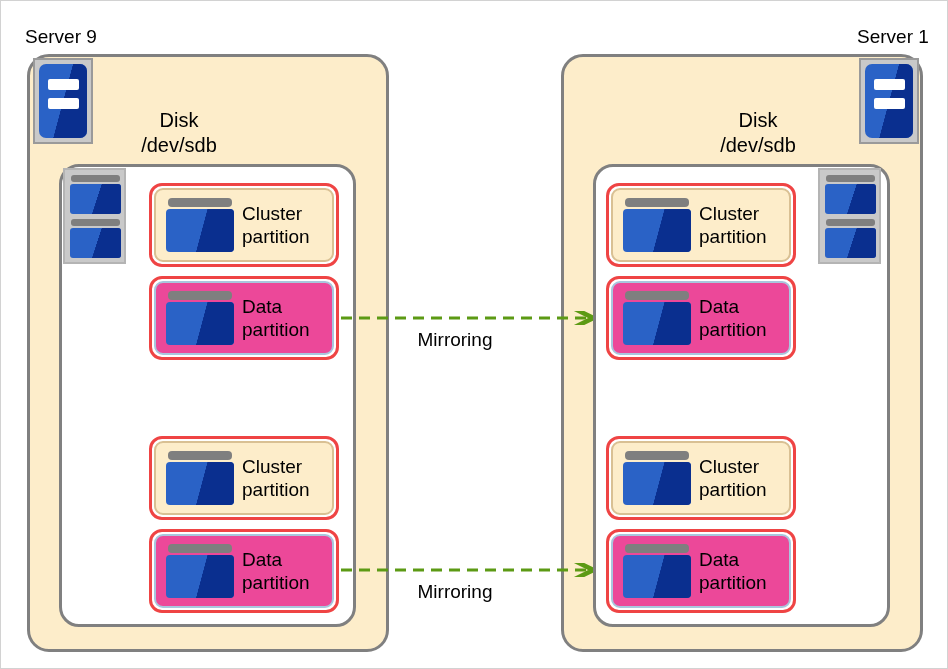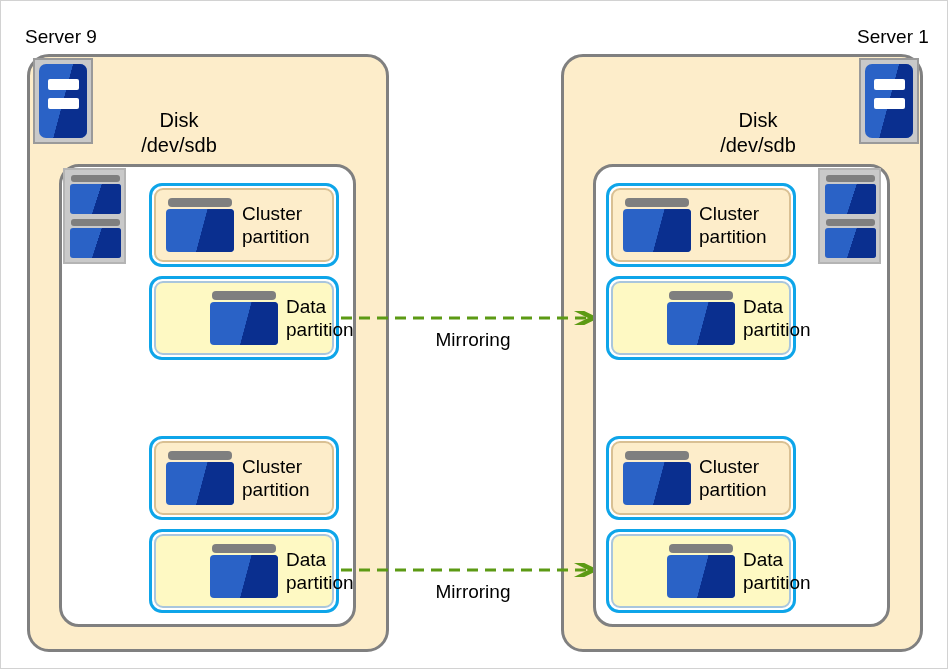--- a/index.html
+++ b/index.html
@@ -72,42 +72,41 @@
     box-sizing: border-box;
   }
   #disk1-box { left: 58px; }
   #disk2-box { left: 592px; }
 
   
   .partition {
     position: absolute;
     width: 190px;
     height: 84px;
-    border: 3px solid #0ea5e9;
+    border: 3px solid #ef4444;
     border-radius: 13px;
     box-sizing: border-box;
     padding: 2px;
   }
   .partition .inner {
     width: 100%;
     height: 100%;
     box-sizing: border-box;
     border-radius: 9px;
     display: flex;
     align-items: center;
     position: relative;
   }
   .partition.cluster .inner {
     background: #fdedca;
     border: 2px solid #d9c093;
   }
   .partition.data .inner {
-    background: #fef9c3;
+    background: #ec4899;
     border: 2px solid #a9c6dd;
-    padding-left: 44px;
   }
 
   .part-label {
     font-size: 19px;
     line-height: 23px;
     color: #000000;
     margin-left: 8px;
     white-space: pre-line;
   }
 
@@ -258,21 +257,21 @@
     left: 340px;
     width: 264px;
     height: 14px;
     pointer-events: none;
   }
   #mirror1 { top: 310px; }
   #mirror2 { top: 562px; }
   .mirror-label {
     position: absolute;
     width: 264px;
-    left: 340px;
+    left: 322px;
     text-align: center;
     font-size: 19px;
     color: #000000;
   }
   #mirror1-label { top: 328px; }
   #mirror2-label { top: 580px; }
 </style>
 </head>
 <body>
 

